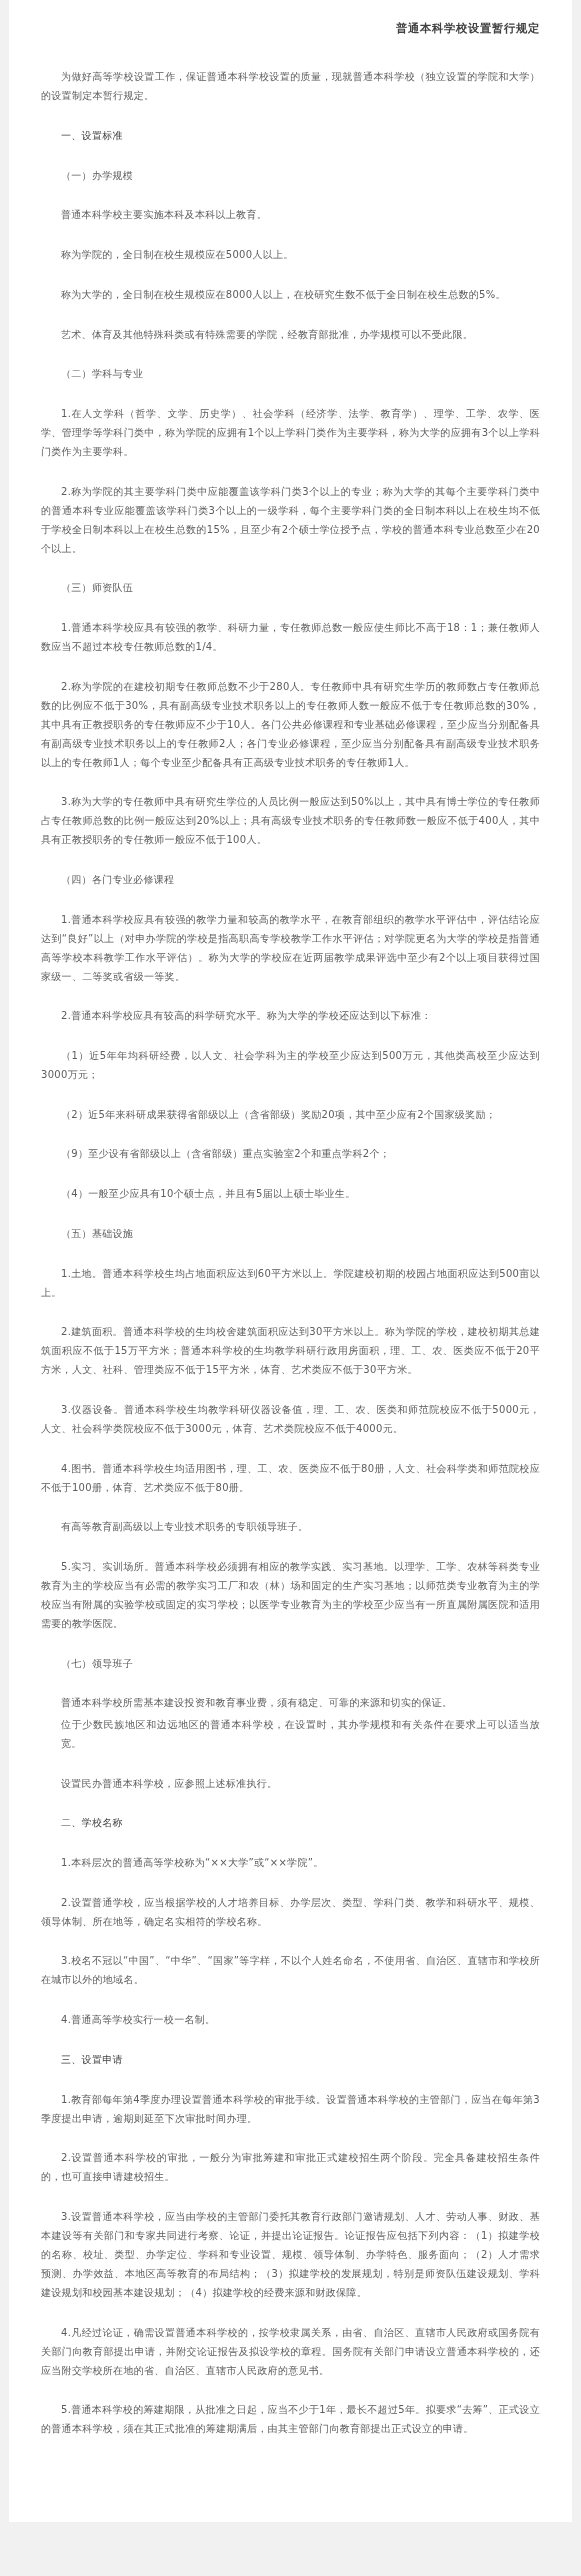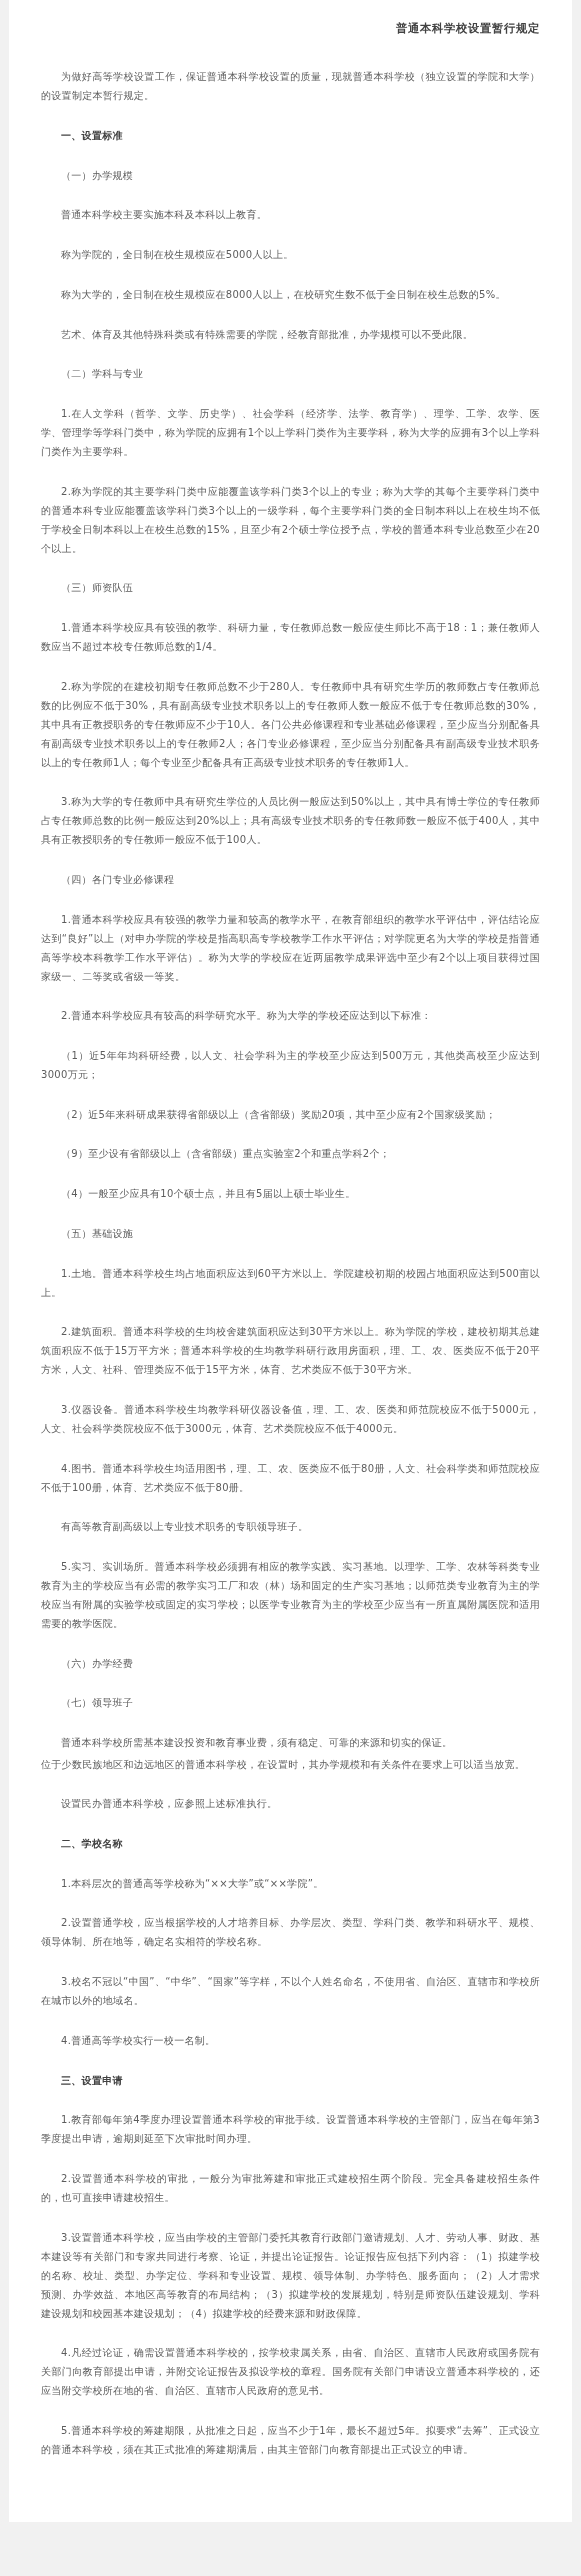--- a/index.html
+++ b/index.html
@@ -31,27 +31,28 @@
     font-size: 10px;
     line-height: 19px;
     margin: 20.7px 0;
     text-align: justify;
     letter-spacing: 0.3px;
   }
   .block.p {
     text-indent: 2em;
   }
   .block.h {
-    font-weight: bold;
+    font-weight: normal;
     color: #424242;
     text-indent: 2em;
   }
   .block.pn {
     text-indent: 0;
     margin-top: -18px;
+    margin-left: 20px;
   }
 </style>
 </head>
 <body>
 
 <div class="page">
   <h1 class="doc-title">普通本科学校设置暂行规定</h1>
 
   <div class="doc-body">
 
@@ -76,21 +77,20 @@
       <div class="block p">（2）近5年来科研成果获得省部级以上（含省部级）奖励20项，其中至少应有2个国家级奖励；</div>
       <div class="block p">（9）至少设有省部级以上（含省部级）重点实验室2个和重点学科2个；</div>
       <div class="block p">（4）一般至少应具有10个硕士点，并且有5届以上硕士毕业生。</div>
       <div class="block p">（五）基础设施</div>
       <div class="block p">1.土地。普通本科学校生均占地面积应达到60平方米以上。学院建校初期的校园占地面积应达到500亩以上。</div>
       <div class="block p">2.建筑面积。普通本科学校的生均校舍建筑面积应达到30平方米以上。称为学院的学校，建校初期其总建筑面积应不低于15万平方米；普通本科学校的生均教学科研行政用房面积，理、工、农、医类应不低于20平方米，人文、社科、管理类应不低于15平方米，体育、艺术类应不低于30平方米。</div>
       <div class="block p">3.仪器设备。普通本科学校生均教学科研仪器设备值，理、工、农、医类和师范院校应不低于5000元，人文、社会科学类院校应不低于3000元，体育、艺术类院校应不低于4000元。</div>
       <div class="block p">4.图书。普通本科学校生均适用图书，理、工、农、医类应不低于80册，人文、社会科学类和师范院校应不低于100册，体育、艺术类应不低于80册。</div>
       <div class="block p">有高等教育副高级以上专业技术职务的专职领导班子。</div>
       <div class="block p">5.实习、实训场所。普通本科学校必须拥有相应的教学实践、实习基地。以理学、工学、农林等科类专业教育为主的学校应当有必需的教学实习工厂和农（林）场和固定的生产实习基地；以师范类专业教育为主的学校应当有附属的实验学校或固定的实习学校；以医学专业教育为主的学校至少应当有一所直属附属医院和适用需要的教学医院。</div>
-      <div class="block p">（六）办学经费</div>
       <div class="block p">（七）领导班子</div>
       <div class="block p">普通本科学校所需基本建设投资和教育事业费，须有稳定、可靠的来源和切实的保证。</div>
       <div class="block pn">位于少数民族地区和边远地区的普通本科学校，在设置时，其办学规模和有关条件在要求上可以适当放宽。</div>
       <div class="block p">设置民办普通本科学校，应参照上述标准执行。</div>
       <div class="block h">二、学校名称</div>
       <div class="block p">1.本科层次的普通高等学校称为“××大学”或“××学院”。</div>
       <div class="block p">2.设置普通学校，应当根据学校的人才培养目标、办学层次、类型、学科门类、教学和科研水平、规模、领导体制、所在地等，确定名实相符的学校名称。</div>
       <div class="block p">3.校名不冠以“中国”、“中华”、“国家”等字样，不以个人姓名命名，不使用省、自治区、直辖市和学校所在城市以外的地域名。</div>
       <div class="block p">4.普通高等学校实行一校一名制。</div>
       <div class="block h">三、设置申请</div>

